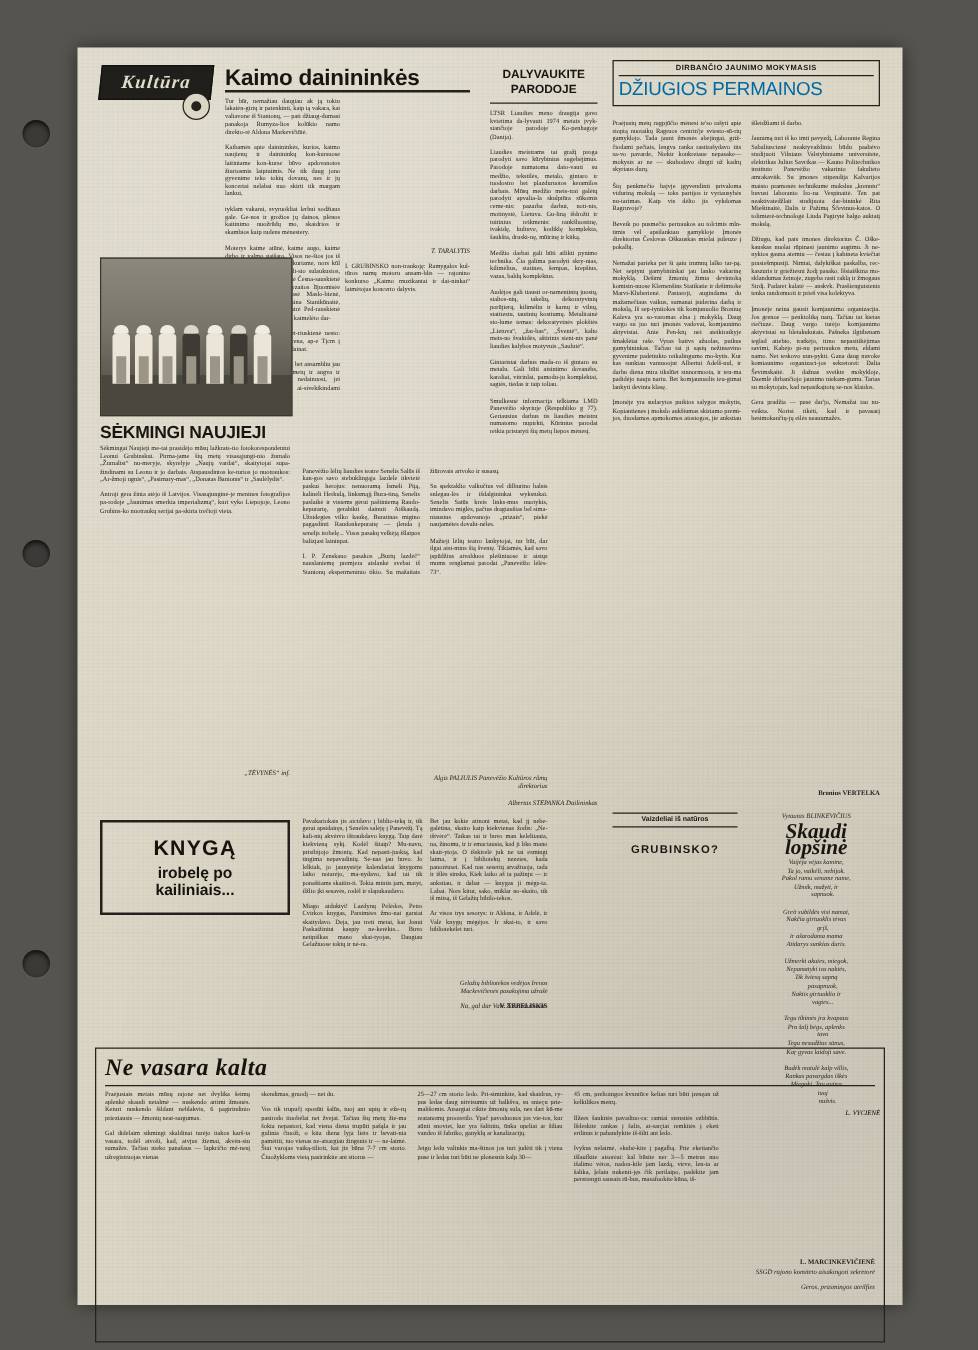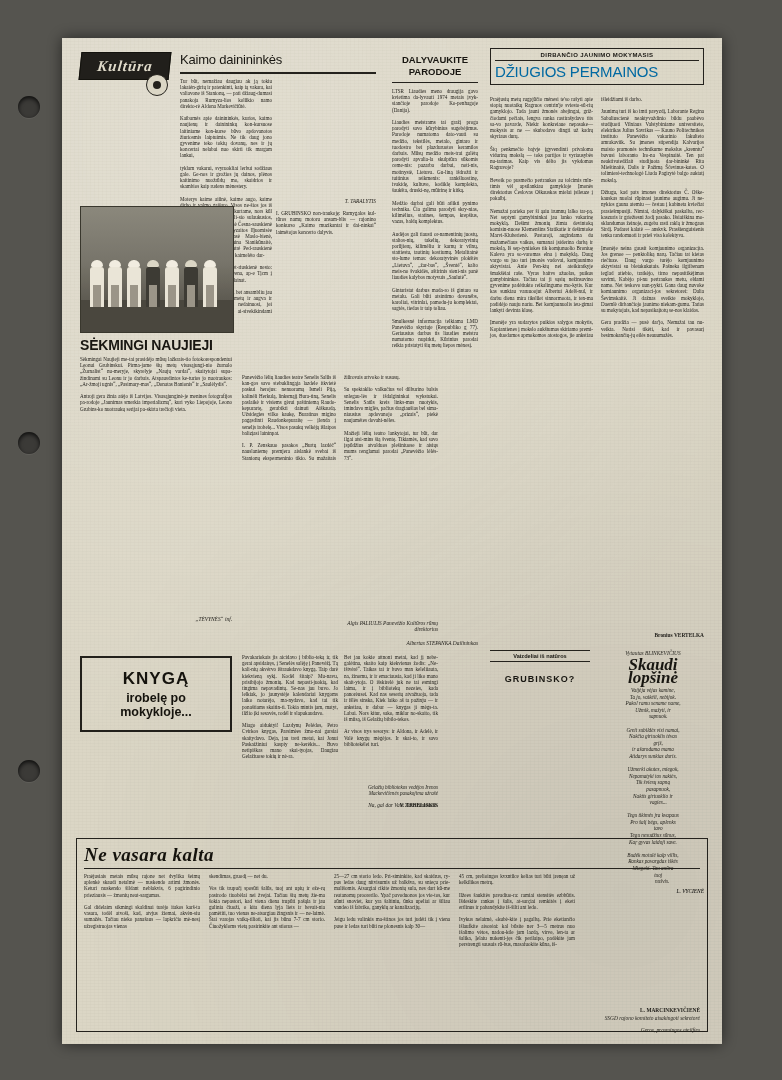--- a/index.html
+++ b/index.html
@@ -67,22 +67,22 @@
     position:absolute;left:66px;top:22px;width:20px;height:20px;border-radius:50%;
     background:#d9d4c4;border:1.5px solid #26241f;
   }
   .sun:after{
     content:"";position:absolute;left:50%;top:50%;width:8px;height:8px;
     margin:-4px 0 0 -4px;border-radius:50%;background:#26241f;
   }
 
   .a1-title{
     position:absolute;left:118px;top:14px;width:196px;
-    font-family:"Liberation Sans",sans-serif;font-weight:normal;
-    font-size:13px;color:#1a1813;letter-spacing:-.2px;
+    font-family:"Liberation Sans",sans-serif;font-weight:bold;
+    font-size:18px;color:#1a1813;letter-spacing:-.2px;
   }
   .a1-rule{position:absolute;left:118px;top:34px;width:196px;height:2px;background:#26241f;}
 
   .dal-title{
     position:absolute;left:330px;top:16px;width:86px;text-align:center;
     font-family:"Liberation Sans",sans-serif;font-weight:bold;font-size:9.5px;
     color:#1a1813;line-height:12px;
   }
   .dal-rule{position:absolute;left:330px;top:44px;width:86px;height:1px;background:#26241f;}
 
@@ -163,21 +163,21 @@
   .poem .auth{font-size:5.4px;font-style:italic;color:#2b2924;}
   .poem .ptitle{
     font-family:"Liberation Serif",serif;font-style:italic;font-weight:bold;
     font-size:17px;color:#1a1813;line-height:13px;margin-top:2px;
   }
   .poem .pbody{font-size:5.2px;line-height:6.6px;font-style:italic;color:#26241f;white-space:pre-wrap;text-align:center;}
   .poem .psig{font-size:5.4px;font-style:italic;text-align:right;margin-top:3px;}
 
   
   .bottom{
-    position:absolute;left:14px;top:800px;width:632px;height:194px;
+    position:absolute;left:14px;top:800px;width:632px;height:236px;
     border:1px solid #26241f;box-sizing:border-box;padding:5px 7px;
   }
   .nv-title{
     font-family:"Liberation Serif",serif;font-style:italic;font-weight:bold;
     font-size:19px;color:#17150f;letter-spacing:.5px;
   }
   .nv-rule{height:1px;background:#26241f;margin:2px 0 4px;}
 
   .sig{font-size:5.4px;font-style:italic;text-align:right;margin-top:2px;color:#26241f;}
   .sig.b{font-weight:bold;font-style:normal;}
@@ -295,21 +295,21 @@
 
   <div class="body-txt" style="position:absolute;left:282px;top:616px;width:94px;height:128px;">Bet jau kokie attnoni metai, kad jį nebe-galėtina, skaito kaip kiekvienas žodis: „Ne-ištvėrė“. Taikas tai ir buvo man keleliiauta, na, žinomu, ir ir emaciausia, kad ji liko mano skait-ytoja. O išskirelė juk ne tai esmingi laima, ir į bibliotekų nezeies, kada panorėusei. Kad nas seserių atvažtuoja, tada ir išlės sinska, Kiek laiko aš ta pažinju — ir ankstiau, tr dabar — knygas ji mėgs-ta. Labai. Nors kitur, sako, miklar no-skaito, tik iš miisą, iš Gelažių bibilo-tekos.
 
 Ar visos trys sesorys: ir Aldona, ir Adelė, ir Valė knygų mėgėjos. Ir skai-to, ir savo bibliotekėlei turi.</div>
   <div class="body-txt" style="position:absolute;left:282px;top:746px;width:94px;font-style:italic;text-align:right;">Gelažių bibliotekos vedėjos Irenos Mackevičienės pasakojima užrašė</div>
   <div class="sig b" style="position:absolute;left:282px;top:762px;width:94px;">V. TEBELISKIS</div>
 
   <div class="knyga">
     <div class="k1">KNYGĄ</div>
     <div class="k2">irobelę po</div>
-    <div class="k3">mokykloje...</div>
+    <div class="k3">kailiniais...</div>
   </div>
 
   <div class="body-txt" style="position:absolute;left:330px;top:50px;width:86px;height:546px;">LTSR Liaudies meno draugija gavo kvietima da-lyvauti 1974 metais įvyk-siančioje parodoje Ko-penhagoje (Danija).
 
 Liaudies meistrams tai gražį proga parodyti savo kūrybinius sugebėjimus. Parodoje numatoma dato-vauti su medžio, tekstilės, metalo, gintaro ir tuodostro bei plazduruotos keramilos darbais. Mūsų medžio meis-trai galėtų parodyti apvalia-la skulptūra sūkomis ceme-nis: pazarba darbui, noti-nis, motinystė, Lietuva. Gu-liną išdrožti ir tuitinius reikmenis: rankšluostinę, ivakidę, kultuve, kodiklę komplekta, šaukšta, druski-nę, mūirinę ir kitką.
 
 Medžio darbai gali būti atlikti pynimo technika. Čia galima parodyti skry-nias, kilimėlius, statines, šempas, krepšius, vazas, baldų komplektus.
 
 Audėjos gali tiausti or-namentinių juostų, staltos-nių, takelių, dekoratyvinių porūjierų, kilimėliu ir karnų ir vilnų, stattiestu, tautinių kostiumų. Metalitainė sto-lume temas: dekoratyvinės plokštės „Lietuva“, „žar-bas“, „Šventė“, kalto meis-no švakidės, aštirinis sieni-nis panė liaudies kalybos motyvuis „Saulutė“.
 

